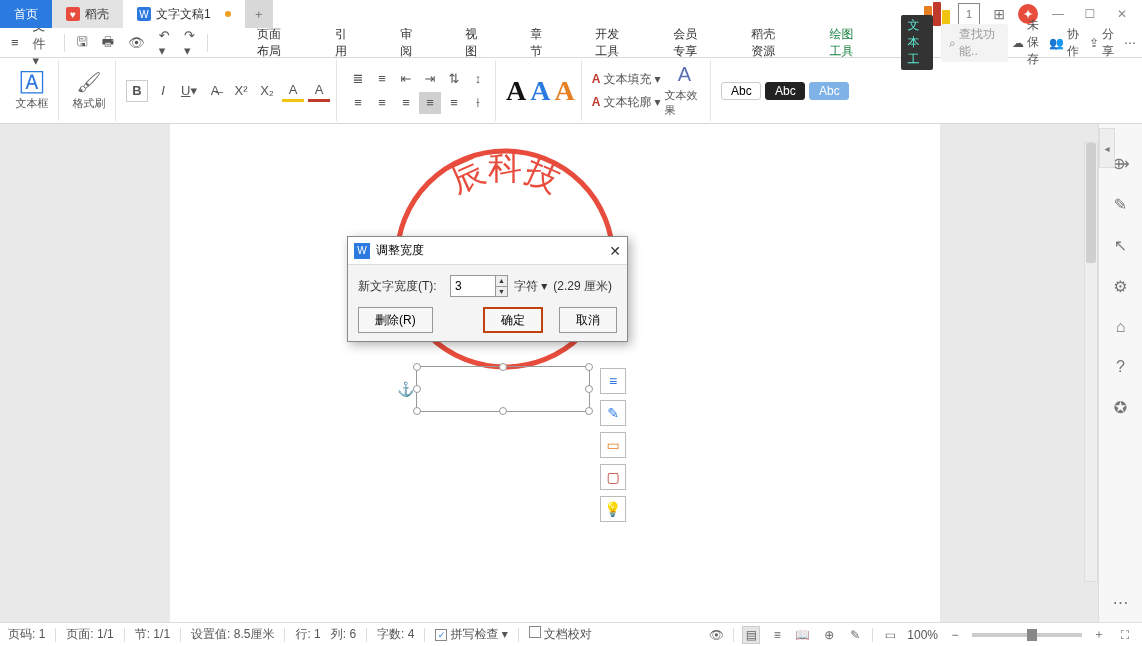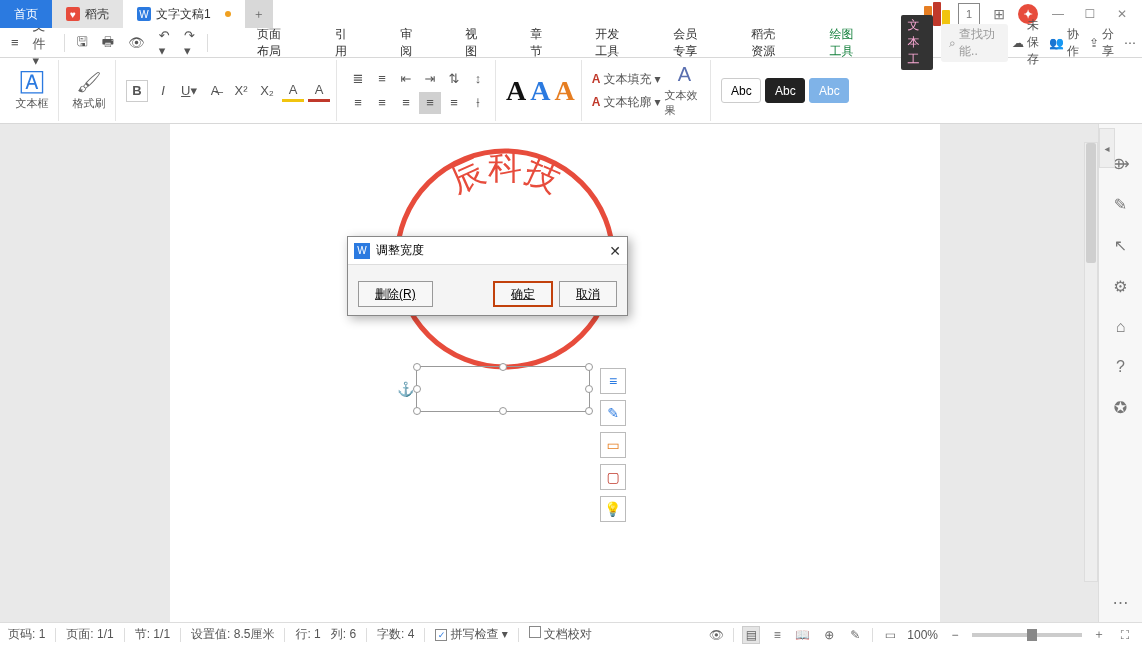--- a/index.html
+++ b/index.html
@@ -21,42 +21,42 @@
 .books .b1{height:20px;background:#e67e22;} .books .b2{height:24px;background:#c0392b;} .books .b3{height:16px;background:#f1c40f;}
 .avatar { width:20px; height:20px; border-radius:50%; background:#e74c3c; color:#fff; display:flex; align-items:center; justify-content:center; font-size:11px; font-weight:bold;}
 .winbtn { width:24px; height:24px; display:flex; align-items:center; justify-content:center; color:#888; }
 
 
 .menurow { height:30px; background:#fff; border-bottom:1px solid #d8d8d8; display:flex; align-items:center; padding:0 6px; gap:4px; }
 .menurow .mbtn { padding:3px 5px; color:#555; font-size:13px; }
 .menurow .msep { width:1px; height:18px; background:#ddd; margin:0 3px; }
 .menurow .menu-item { padding:2px 6px; color:#333;margin-left:36px; }
 .menurow .menu-item.blue { color:#15803d; }
-.menurow .menu-item.dark { background:#333; color:#f9a8d4; border-radius:2px; padding:2px 6px;}
+.menurow .menu-item.dark { background:#333; color:#5eead4; border-radius:2px; padding:2px 6px;}
 .search { display:flex; align-items:center; background:#f3f3f3; border-radius:3px; padding:2px 8px; width:110px; color:#999; margin-left:4px;}
 .menurow .right { margin-left:auto; display:flex; align-items:center; gap:10px; color:#555; }
 .menurow .right .it{display:flex;align-items:center;gap:3px;}
 
 
 .ribbon { height:66px; background:#fff; border-bottom:1px solid #d8d8d8; display:flex; align-items:center; padding:2px 6px; gap:4px; }
 .rgroup { display:flex; align-items:center; gap:4px; padding:0 6px; height:100%; border-right:1px solid #e5e5e5; }
 .rgroup.last{border-right:none;}
 .rbtn { display:flex; flex-direction:column; align-items:center; justify-content:center; width:40px; height:56px; color:#555; font-size:11px; gap:2px;}
 .rbtn .ric{font-size:20px; color:#2b7ae0;}
 .rbtn .ric.gray{color:#666;}
 .font-row { display:flex; gap:4px; align-items:center;}
 .font-sel { border:1px solid #ccc; height:22px; padding:0 6px; background:#fff; display:flex; align-items:center; min-width:80px;}
 .size-sel { border:1px solid #ccc; height:22px; padding:0 6px; background:#fff; display:flex; align-items:center; min-width:54px;}
 .minib { width:22px; height:22px; display:flex; align-items:center; justify-content:center; color:#555; font-size:13px;}
 .minib.bold{font-weight:bold; border:1px solid #ccc;}
 .stack { display:flex; flex-direction:column; gap:2px;}
 .row { display:flex; gap:2px; align-items:center;}
 .big-a { font-size:28px; font-weight:bold; font-family:"Times New Roman",serif;}
 .big-a.fill{color:#111;} .big-a.outline{color:#2b7ae0;} .big-a.orange{color:#e67e22;}
-.abc { width:40px; height:25px; border:1px solid #ccc; border-radius:3px; display:flex; align-items:center; justify-content:center; font-size:12px;}
+.abc { width:40px; height:18px; border:1px solid #ccc; border-radius:3px; display:flex; align-items:center; justify-content:center; font-size:12px;}
 .abc.dark{background:#222;color:#fff;border-color:#222;}
 .abc.blue{background:#7fb3e8;color:#fff;border-color:#7fb3e8;}
 .text-tool-item{display:flex;align-items:center;gap:3px;color:#555;}
 .text-tool-item .a-icon{color:#c0392b;font-weight:bold;}
 
 
 .canvas-wrap { position:absolute; top:124px; left:0; right:22px; bottom:24px; background:#e9e9e9; overflow:hidden;}
 .page { position:absolute; left:170px; top:0; width:770px; height:520px; background:#fff; }
 .stamp { position:absolute; left:220px; top:20px; }
 .stamp-text { position:absolute; left:246px; top:242px; width:174px; height:46px; border:1px solid #999; display:flex; align-items:center; justify-content:center; color:#e74c3c; font-size:26px; font-family:"SimSun"; }
@@ -76,21 +76,21 @@
 .dlg-title .close{margin-left:auto;font-size:14px;color:#333;}
 .dlg-body { padding:10px 10px 8px 10px; font-size:12px; color:#333;}
 .dlg-row { display:flex; align-items:center; gap:6px; margin-bottom:10px;}
 .dlg-row .lbl{width:86px;}
 .dlg-row .val{width:56px;}
 .spinner { display:flex; border:1px solid #999; height:22px; width:58px;}
 .spinner input{border:0;width:44px;padding:0 4px;font-size:12px;outline:none;}
 .spinner .spbtn{width:14px;display:flex;flex-direction:column;border-left:1px solid #999;}
 .spinner .spbtn div{flex:1;display:flex;align-items:center;justify-content:center;font-size:7px;background:#eee;border-bottom:1px solid #999;}
 .spinner .spbtn div:last-child{border-bottom:0;}
-.dlg-btns{display:flex;gap:6px;margin-top:6px;text-decoration:underline;}
+.dlg-btns{display:flex;gap:16px;margin-top:6px;}
 .dlg-btns button{flex:0 0 auto;height:26px;border:1px solid #999;background:#f7f7f7;padding:0 16px;font-size:12px;}
 .dlg-btns button.primary{border:2px solid #c2410c;}
 
 
 .vscroll { position:absolute; right:44px; top:142px; width:14px; height:440px; background:#eee; border:1px solid #ddd;}
 .vscroll .thumb{position:absolute;left:1px;top:0;width:10px;height:120px;background:#cfcfcf;border-radius:2px;}
 .rightpanel { position:absolute; right:0; top:124px; width:44px; bottom:24px; background:#f7f7f7; border-left:1px solid #ddd; display:flex; flex-direction:column; align-items:center; padding-top:30px; gap:22px; color:#777; font-size:16px;}
 .rightpanel .collapse{position:absolute;top:4px;left:0;width:16px;height:40px;background:#eee;border:1px solid #ddd;display:flex;align-items:center;justify-content:center;font-size:10px;}
 
 
@@ -274,20 +274,32 @@
   </div>
 </div>
 
 <div class="dialog">
   <div class="dlg-title">
     <span class="wic">W</span>
     <span>调整宽度</span>
     <span class="close">✕</span>
   </div>
   <div class="dlg-body">
+    <div class="dlg-row">
+      <span class="lbl">新文字宽度(T):</span>
+      <div class="spinner">
+        <input value="3" style="">
+        <div class="spbtn">
+            <div>▲</div>
+            <div>▼</div>
+          </div>
+      </div>
+      <span><span>字符</span> ▾</span>
+      <span>(2.29 厘米)</span>
+    </div>
     <div class="dlg-btns">
       <button>删除(R)</button>
       <div style="flex:1"></div>
       <button class="primary">确定</button>
       <button>取消</button>
     </div>
   </div>
 </div>
 
 <div class="vscroll">

